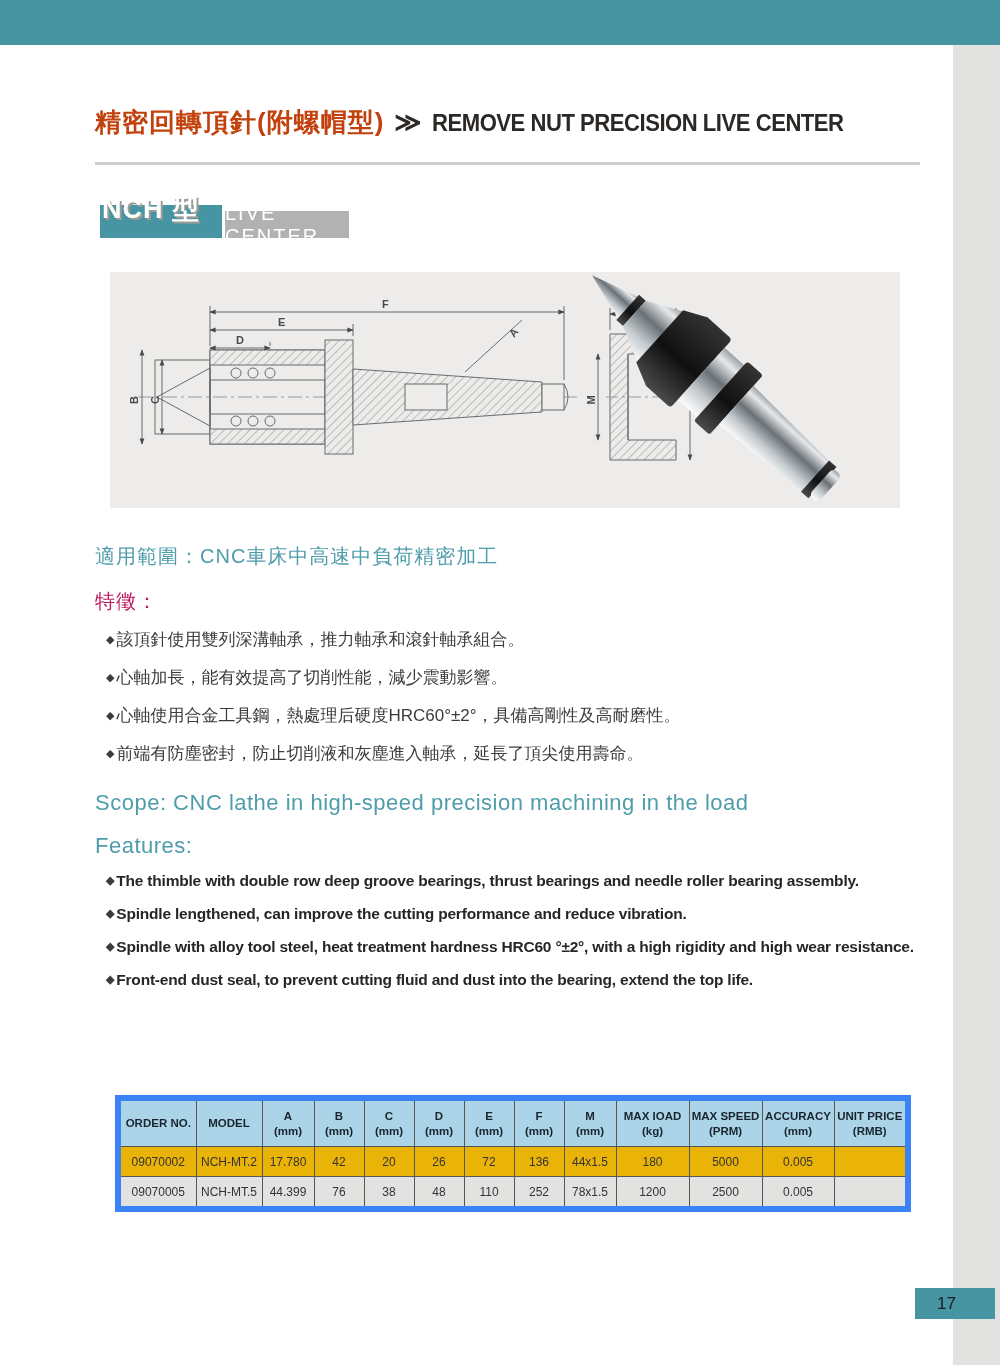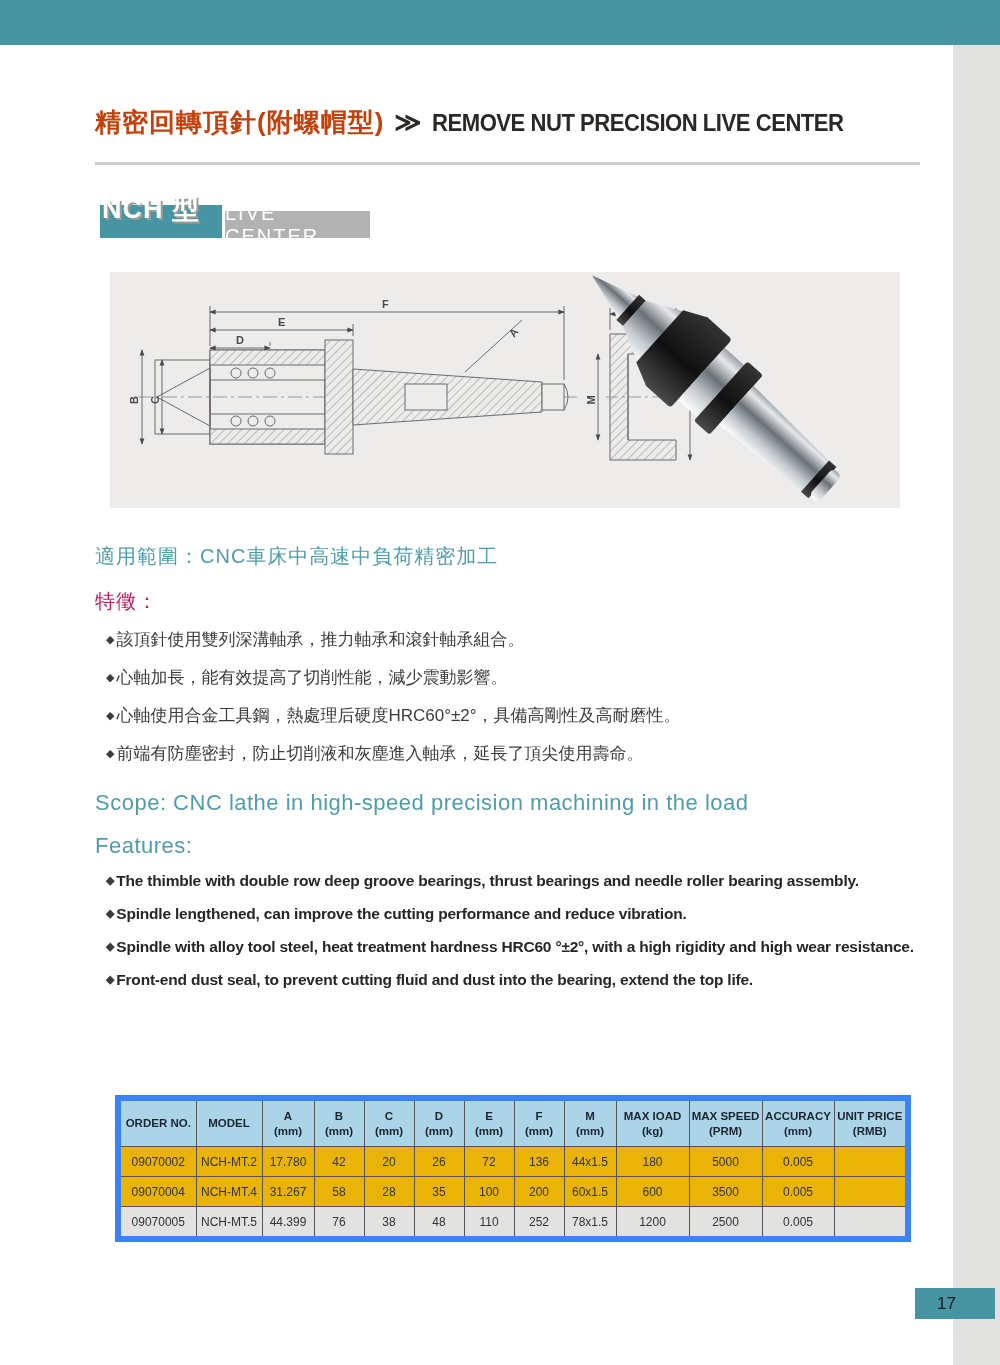--- a/index.html
+++ b/index.html
@@ -13,21 +13,21 @@
   .title-zh{font-size:26px;font-weight:700;color:#c2410c;letter-spacing:1px;}
   .title-sep{font-size:26px;font-weight:700;color:#2b2826;}
   .title-en{font-size:23px;font-weight:700;color:#2b2826;letter-spacing:-0.5px;transform:scaleX(0.96);transform-origin:left;}
   .title-rule{position:absolute;left:95px;top:162px;width:825px;height:3px;background:#cdcdcd;}
 
   
   .badge-row{position:absolute;left:100px;top:205px;height:33px;display:flex;align-items:stretch;}
   .badge-model{position:relative;width:122px;background:#4795a2;}
   .badge-model span{position:absolute;left:2px;top:-14px;font-size:27px;font-weight:800;
       color:#ffffff;text-shadow:2px 2px 0 #9c9c96;white-space:nowrap;letter-spacing:1px;}
-  .badge-type{width:145px;background:#b2b2b2;color:#ffffff;font-size:20px;letter-spacing:2px;
+  .badge-type{width:124px;background:#b2b2b2;color:#ffffff;font-size:20px;letter-spacing:2px;
       display:flex;align-items:center;justify-content:center;margin-left:3px;margin-top:6px;}
 
   
   .figure{position:absolute;left:110px;top:272px;width:790px;height:236px;background:#edeceb;}
 
   
   .scope-zh{position:absolute;left:95px;top:543px;font-size:20px;color:#4f9dab;letter-spacing:1px;}
   .featzh-title{position:absolute;left:95px;top:588px;font-size:20px;color:#be185d;letter-spacing:1px;}
   .bullets{position:absolute;left:106px;list-style:none;margin:0;padding:0;}
   .bullets-zh{top:628px;}
@@ -279,35 +279,20 @@
         <td>20</td>
           <td>26</td>
         <td>72</td>
           <td>136</td>
         <td>44x1.5</td>
           <td>180</td>
         <td>5000</td>
           <td>0.005</td>
         <td></td>
       </tr>
-      <tr>
-        <td>09070004</td>
-          <td>NCH-MT.4</td>
-        <td>31.267</td>
-          <td>58</td>
-        <td>28</td>
-          <td>35</td>
-        <td>100</td>
-          <td>200</td>
-        <td>60x1.5</td>
-          <td>600</td>
-        <td>3500</td>
-          <td>0.005</td>
-        <td></td>
-      </tr>
       <tr class="alt">
         <td>09070005</td>
           <td>NCH-MT.5</td>
         <td>44.399</td>
           <td>76</td>
         <td>38</td>
           <td>48</td>
         <td>110</td>
           <td>252</td>
         <td>78x1.5</td>

